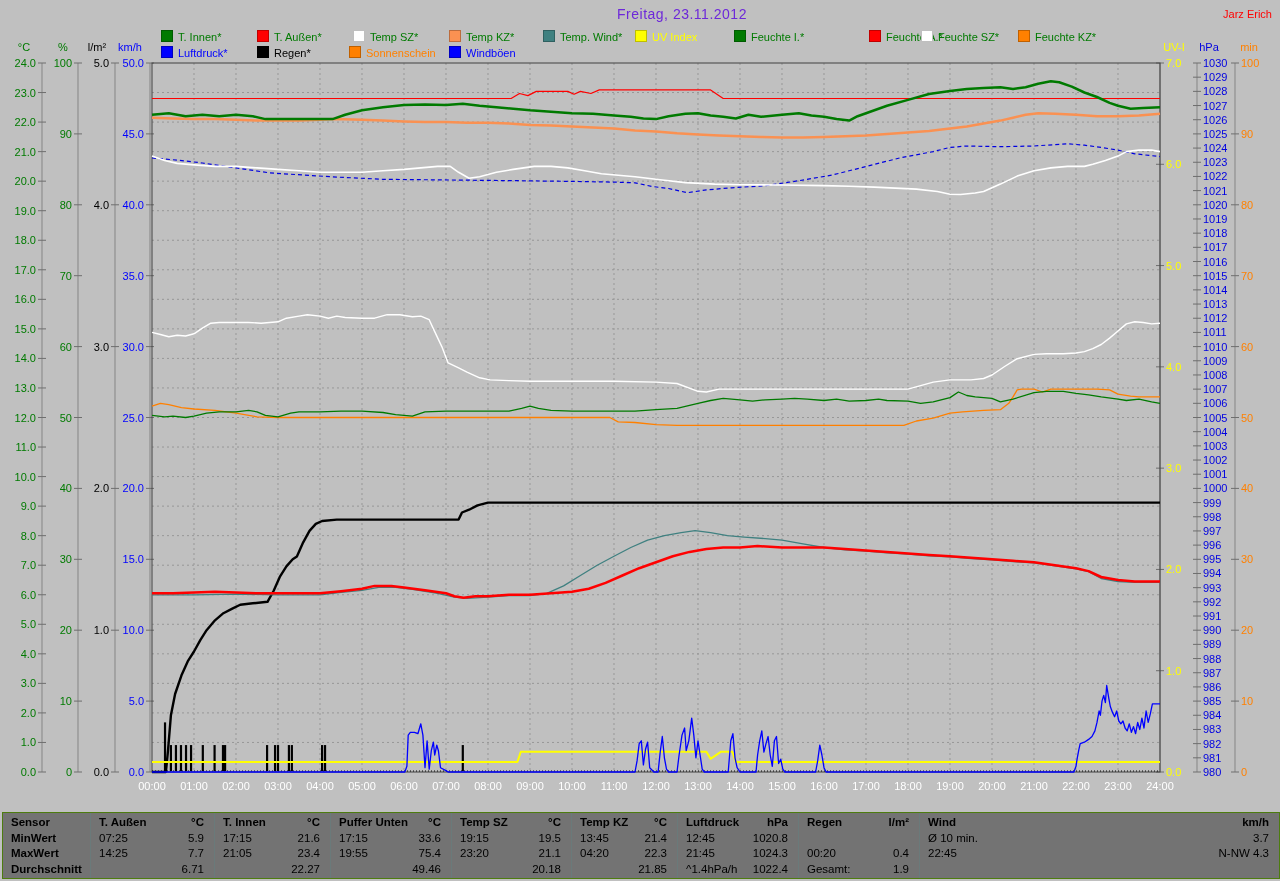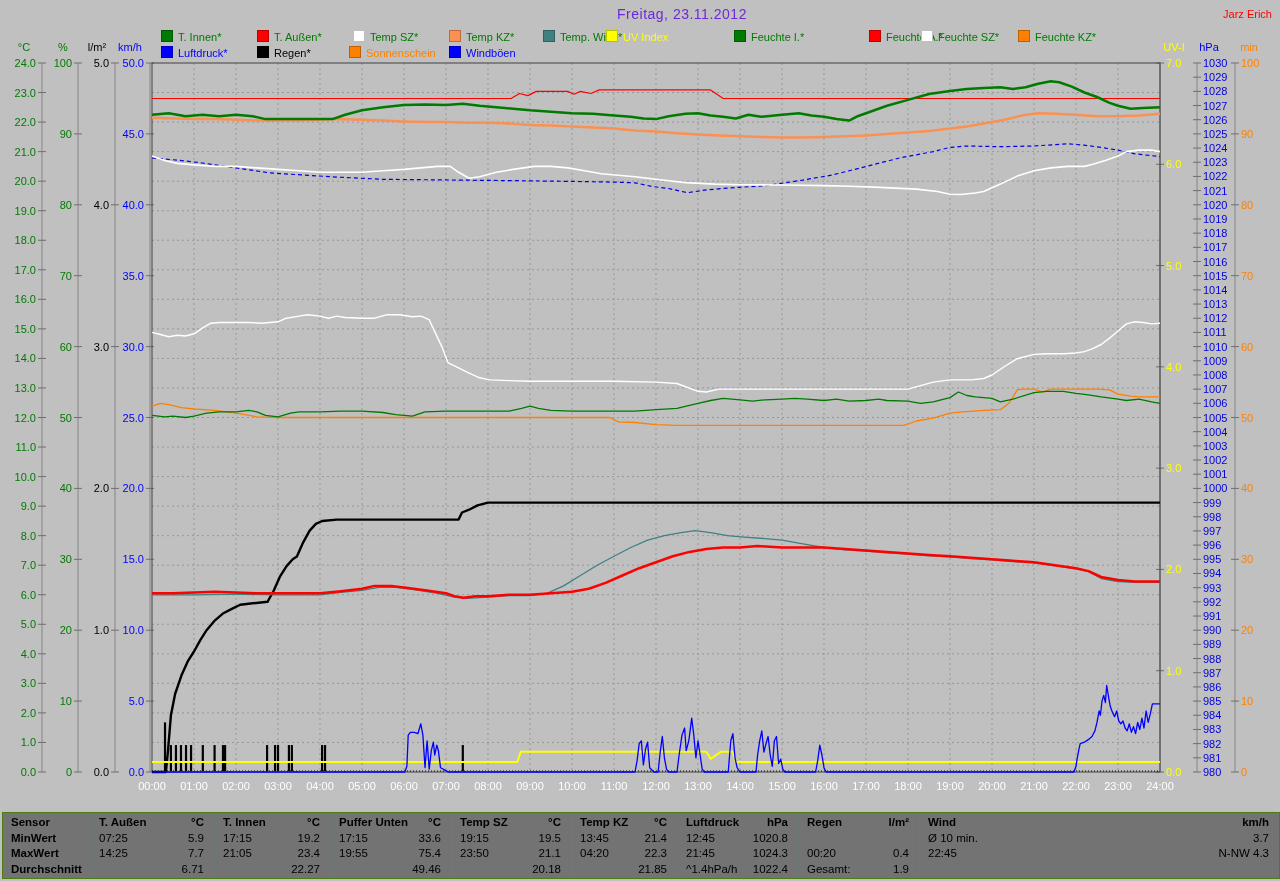--- a/index.html
+++ b/index.html
@@ -32,21 +32,21 @@
   <div class="titlebar">
     <div class="page-title">Freitag, 23.11.2012</div>
     <div class="user-label">Jarz Erich</div>
   </div>
   <div id="legend">
       <div class="lg-item" style="left: 161px; top: 30px;"><span class="sq" style="background: rgb(0, 122, 0);"></span><span style="color: rgb(0, 122, 0);">T. Innen*</span></div>
       <div class="lg-item" style="left: 257px; top: 30px;"><span class="sq" style="background: rgb(255, 0, 0);"></span><span style="color: rgb(0, 122, 0); margin-top: 16px;">T. Außen*</span></div>
       <div class="lg-item" style="left: 353px; top: 30px;"><span class="sq" style="background: rgb(255, 255, 255);"></span><span style="color: rgb(0, 122, 0);">Temp SZ*</span></div>
       <div class="lg-item" style="left: 449px; top: 30px;"><span class="sq" style="background: rgb(250, 145, 82);"></span><span style="color: rgb(0, 122, 0);">Temp KZ*</span></div>
       <div class="lg-item" style="left: 543px; top: 30px;"><span class="sq" style="background: rgb(63, 128, 128);"></span><span style="color: rgb(0, 122, 0);">Temp. Wind*</span></div>
-      <div class="lg-item" style="left: 606px; top: 30px;"><span class="sq" style="background: rgb(255, 255, 0);"></span><span style="color: rgb(255, 255, 0);">UV Index</span></div>
+      <div class="lg-item" style="left: 635px; top: 30px;"><span class="sq" style="background: rgb(255, 255, 0);"></span><span style="color: rgb(255, 255, 0);">UV Index</span></div>
       <div class="lg-item" style="left: 734px; top: 30px;"><span class="sq" style="background: rgb(0, 122, 0);"></span><span style="color: rgb(0, 122, 0);">Feuchte I.*</span></div>
       <div class="lg-item" style="left: 828px; top: 30px; padding-left: 41px;"><span class="sq" style="background: rgb(255, 0, 0);"></span><span style="color: rgb(0, 122, 0);">Feuchte A.*</span></div>
       <div class="lg-item" style="left: 921px; top: 30px;"><span class="sq" style="background: rgb(255, 255, 255);"></span><span style="color: rgb(0, 122, 0);">Feuchte SZ*</span></div>
       <div class="lg-item" style="left: 1018px; top: 30px;"><span class="sq" style="background: rgb(255, 128, 0);"></span><span style="color: rgb(0, 122, 0);">Feuchte KZ*</span></div>
       <div class="lg-item" style="left: 161px; top: 46px;"><span class="sq" style="background: rgb(0, 0, 255);"></span><span style="color: rgb(0, 0, 255);">Luftdruck*</span></div>
       <div class="lg-item" style="left: 257px; top: 46px;"><span class="sq" style="background: rgb(0, 0, 0);"></span><span style="color: rgb(0, 0, 0);">Regen*</span></div>
       <div class="lg-item" style="left: 349px; top: 46px;"><span class="sq" style="background: rgb(255, 128, 0);"></span><span style="color: rgb(255, 128, 0);">Sonnenschein</span></div>
       <div class="lg-item" style="left: 449px; top: 46px;"><span class="sq" style="background: rgb(0, 0, 255);"></span><span style="color: rgb(0, 0, 255);">Windböen</span></div>
     </div>
   <svg id="chart" width="1280" height="808" viewBox="0 0 1280 808">
@@ -452,21 +452,21 @@
           <span>6.71</span>
         </div>
       </div>
       <div class="col">
         <div class="cell hdr">
           <span>T. Innen</span>
           <span>°C</span>
         </div>
         <div class="cell">
           <span>17:15</span>
-          <span>19.2</span>
+          <span>21.6</span>
         </div>
         <div class="cell">
           <span>21:05</span>
           <span>23.4</span>
         </div>
         <div class="cell">
           <span></span>
           <span>22.27</span>
         </div>
       </div>
@@ -491,21 +491,21 @@
       <div class="col">
         <div class="cell hdr">
           <span>Temp SZ</span>
           <span>°C</span>
         </div>
         <div class="cell">
           <span>19:15</span>
           <span>19.5</span>
         </div>
         <div class="cell">
-          <span>23:50</span>
+          <span>23:20</span>
           <span>21.1</span>
         </div>
         <div class="cell">
           <span></span>
           <span>20.18</span>
         </div>
       </div>
       <div class="col">
         <div class="cell hdr">
           <span>Temp KZ</span>

